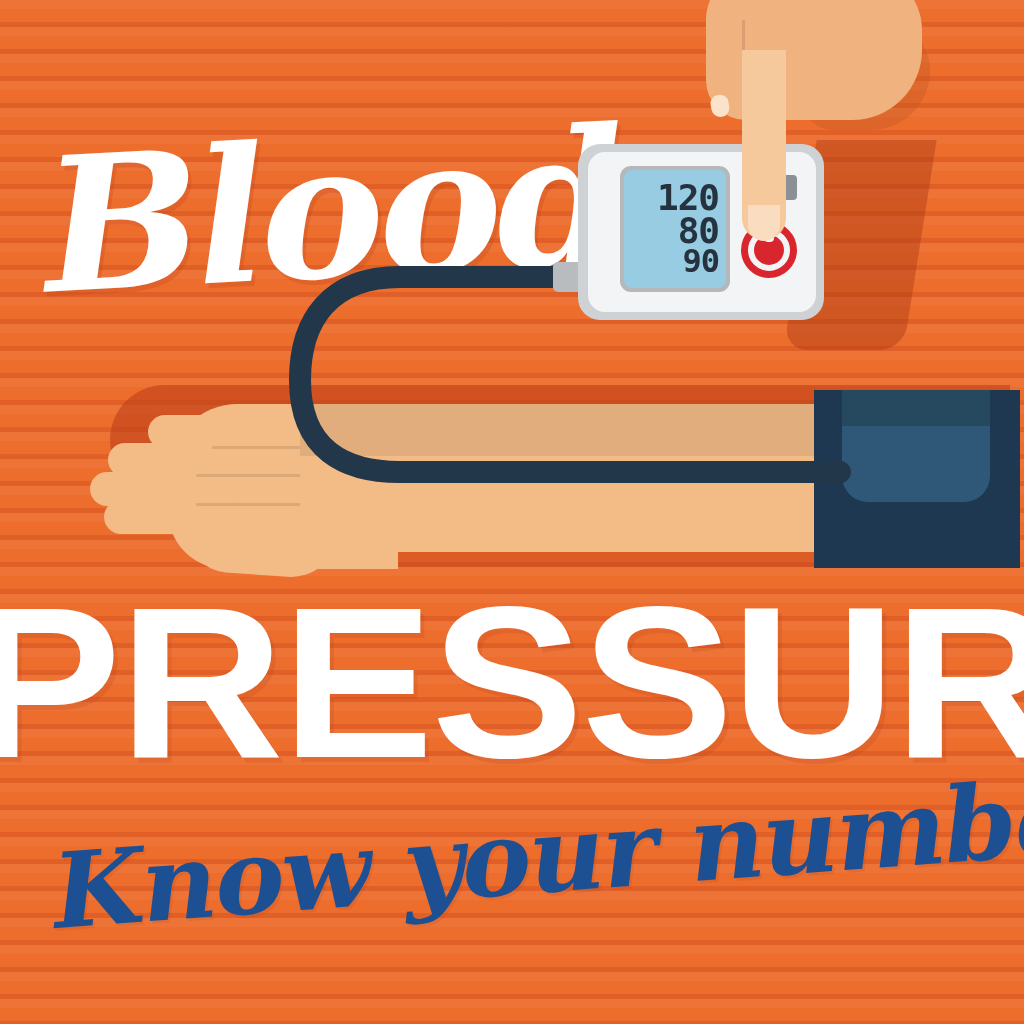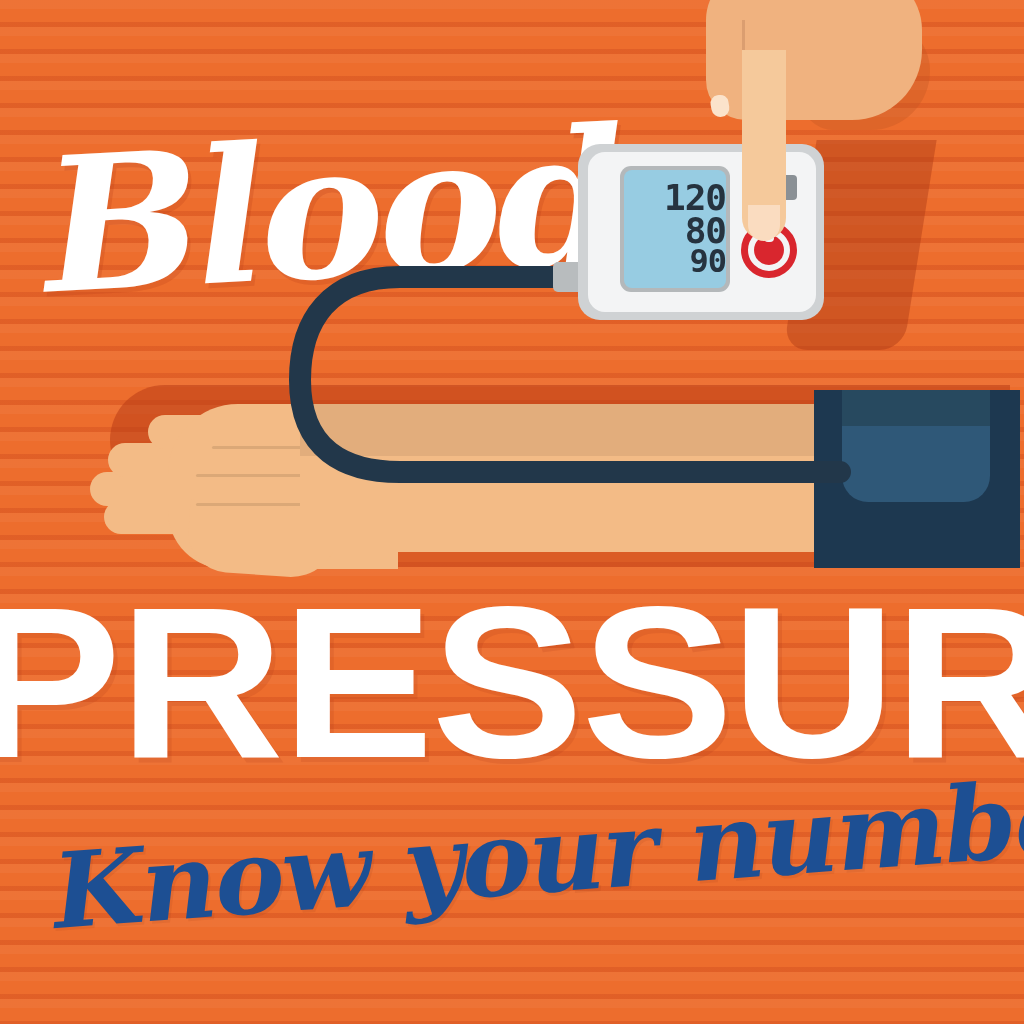--- a/index.html
+++ b/index.html
@@ -215,20 +215,21 @@
   .lcd-lines {
     position: absolute;
     left: 624px;
     top: 170px;
     width: 102px;
     height: 118px;
     display: flex;
     flex-direction: column;
     justify-content: center;
     align-items: flex-end;
+    padding-right: 7px;
     box-sizing: border-box;
   }
   .lcd-num {
     font-family: "DejaVu Sans Mono", monospace;
     color: #26333f;
     font-weight: bold;
     line-height: 0.92;
     letter-spacing: -1px;
     text-align: right;
   }

